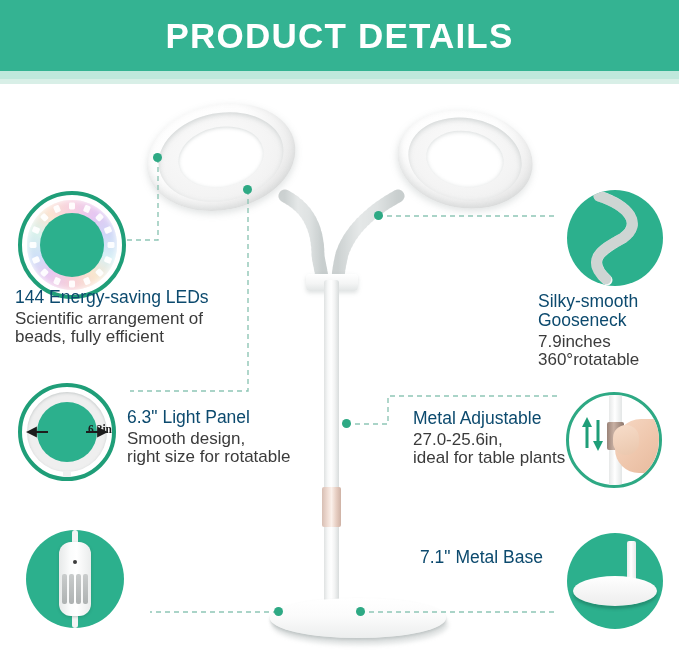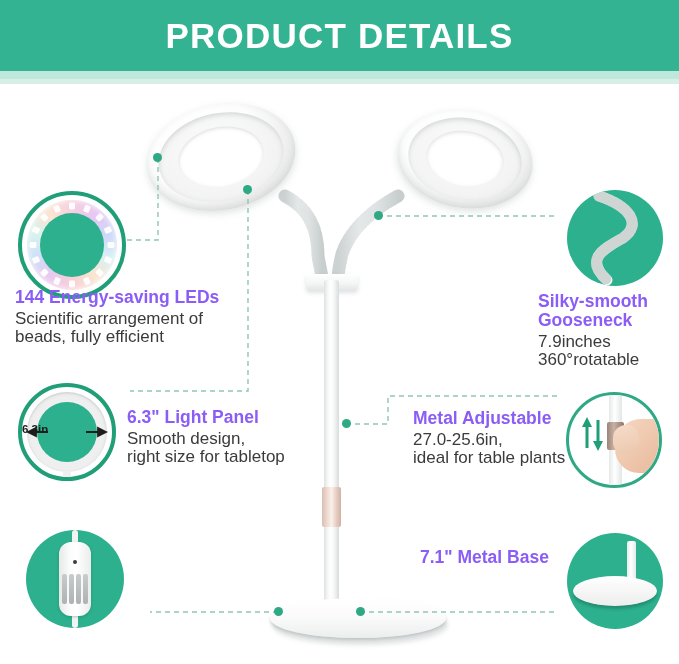--- a/index.html
+++ b/index.html
@@ -103,21 +103,21 @@
   
   .connectors{position:absolute;left:0;top:0;width:679px;height:664px;pointer-events:none;}
   .dot{
     position:absolute;width:9px;height:9px;border-radius:50%;
     background:#2EA984;
   }
 
   
   .callout{position:absolute;}
   .c-title{
-    color:#8b5cf6;font-size:17.5px;font-weight:bold;line-height:19px;
+    color:#0c4a6e;font-size:17.5px;font-weight:normal;line-height:19px;
     margin:0 0 3px 0;white-space:pre-line;
   }
   .c-desc{
     color:#3B3B3B;font-size:17px;line-height:18px;margin:0;white-space:pre-line;
   }
 
   
   .icon-circle{position:absolute;border-radius:50%;overflow:hidden;}
 
   
@@ -137,22 +137,22 @@
   
   #icoPanel{left:18px;top:383px;width:98px;height:98px;
     border:4px solid #1F9E78;background:#fff;box-sizing:border-box;}
   #icoPanel .whitering{
     position:absolute;left:5px;top:5px;width:80px;height:80px;border-radius:50%;
     background:#efefef;box-shadow:inset 0 1px 3px rgba(170,178,178,.6);}
   #icoPanel .core{
     position:absolute;left:15px;top:15px;width:60px;height:60px;border-radius:50%;
     background:#2CB08D;}
   #icoPanel .dimlabel{
-    position:absolute;left:0;top:36px;width:90px;text-align:left;
-    color:#1d1d1d;font-size:11.5px;font-weight:bold;line-height:12px;}
+    position:absolute;left:0;top:36px;width:90px;text-align:right;
+    color:#1d1d1d;font-size:11.5px;font-weight:bold;line-height:12px;font-family:Liberation Serif, serif;}
   #icoPanel .nub{
     position:absolute;left:41px;top:84px;width:8px;height:7px;background:#efefef;border-radius:0 0 3px 3px;}
 
   
   #icoBtn{left:26px;top:530px;width:98px;height:98px;background:#2CB08D;}
   #icoBtn .ctrl{
     position:absolute;left:33px;top:12px;width:32px;height:74px;border-radius:12px;
     background:linear-gradient(to right,#e7e9e9 0%,#fbfcfc 35%,#ffffff 55%,#eaecec 100%);
     box-shadow:0 1px 3px rgba(30,90,70,.3);}
   #icoBtn .cable-t{position:absolute;left:46px;top:0px;width:6px;height:16px;background:#f2f4f4;border-radius:3px;}
@@ -343,21 +343,21 @@
 
   <div class="callout" style="left:15px;top:288px;width:250px;">
     <p class="c-title">144 Energy-saving LEDs</p>
     <p class="c-desc">Scientific arrangement of
 beads, fully efficient</p>
   </div>
 
   <div class="callout" style="left:127px;top:408px;width:200px;">
     <p class="c-title">6.3" Light Panel</p>
     <p class="c-desc">Smooth design,
-right size for tabletop</p>
+right size for rotatable</p>
   </div>
 
 
   <div class="callout" style="left:538px;top:292px;width:145px;">
     <p class="c-title">Silky-smooth
 Gooseneck</p>
     <p class="c-desc">7.9inches
 360°rotatable</p>
   </div>
 

